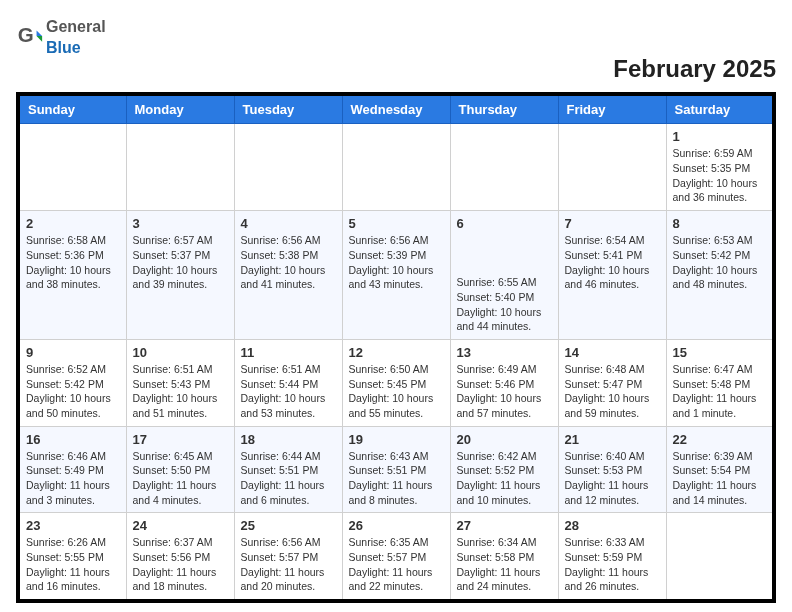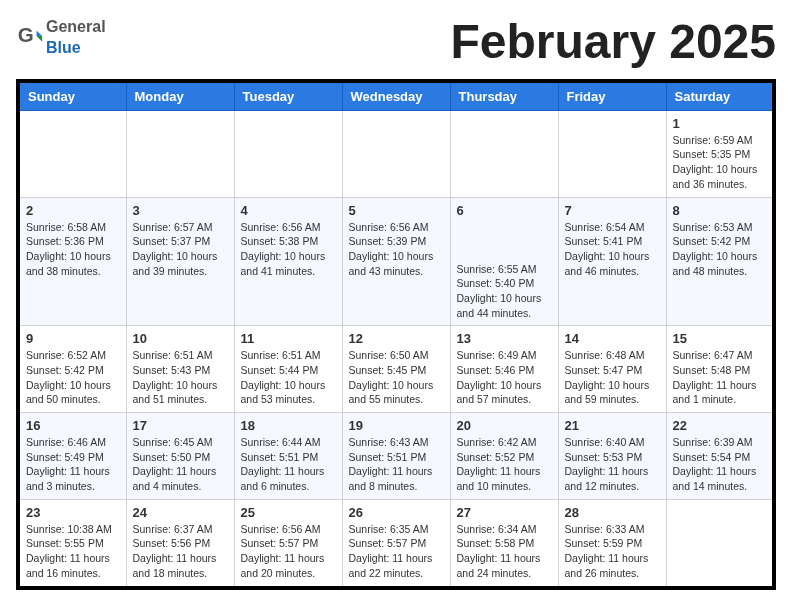--- a/index.html
+++ b/index.html
@@ -27,24 +27,25 @@
     .logo-blue { color: #1a6bb5; font-size: 16px; }
     .logo-icon {
       width: 28px;
       height: 28px;
       margin-right: 2px;
     }
     .title-area {
       text-align: right;
     }
     .month-title {
-      font-size: 48px;
+      font-size: 24px;
       font-weight: bold;
       color: #222;
       line-height: 1.1;
+      margin-top: 40px;
     }
     .subtitle {
       font-size: 15px;
       color: #444;
     }
     .calendar {
       width: 100%;
       border-collapse: collapse;
       border: 4px solid #000000;
     }
@@ -260,21 +261,21 @@
         <td>
           <span class="day-num">22</span>
           <div class="day-info" style="white-space: pre-line;">Sunrise: 6:39 AM
 Sunset: 5:54 PM
 Daylight: 11 hours and 14 minutes.</div>
         </td>
       </tr>
       <tr>
         <td>
           <span class="day-num">23</span>
-          <div class="day-info" style="white-space: pre-line;">Sunrise: 10:38 AM
+          <div class="day-info" style="white-space: pre-line;">Sunrise: 6:26 AM
 Sunset: 5:55 PM
 Daylight: 11 hours and 16 minutes.</div>
         </td>
         <td>
           <span class="day-num">24</span>
           <div class="day-info" style="white-space: pre-line;">Sunrise: 6:37 AM
 Sunset: 5:56 PM
 Daylight: 11 hours and 18 minutes.</div>
         </td>
         <td>

